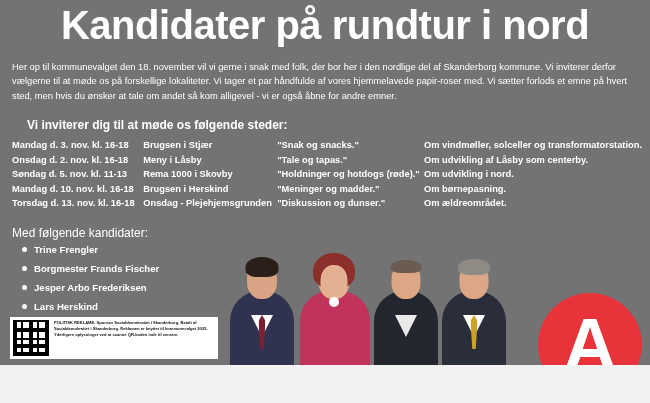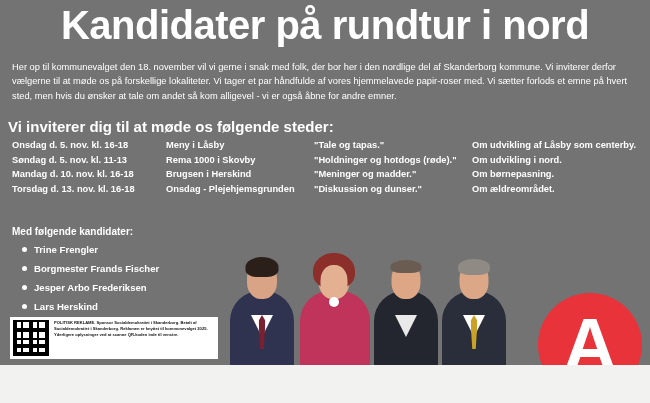--- a/index.html
+++ b/index.html
@@ -41,24 +41,24 @@
     left: 12px;
     width: 626px;
     color: #ffffff;
     font-size: 9.3px;
     line-height: 1.55;
     font-weight: 500;
   }
   .invite-line {
     position: absolute;
     top: 118px;
-    left: 8px;
+    left: 27px;
     width: 500px;
     color: #ffffff;
-    font-size: 15px;
+    font-size: 12px;
     font-weight: 600;
   }
   
   .schedule {
     position: absolute;
     top: 140px;
     left: 12px;
     width: 630px;
     color: #ffffff;
     font-size: 9.3px;
@@ -74,22 +74,22 @@
   .col-where { width: 148px; }
   .col-topic { width: 158px; }
   .col-about { width: 170px; }
 
   
   .cand-heading {
     position: absolute;
     top: 226px;
     left: 12px;
     color: #ffffff;
-    font-size: 10px;
-    font-weight: bold;
+    font-size: 12px;
+    font-weight: normal;
   }
   .cand-list {
     position: absolute;
     top: 244px;
     left: 22px;
     margin: 0;
     padding: 0;
     list-style: none;
     color: #ffffff;
     font-size: 9.6px;
@@ -257,21 +257,27 @@
 
   <div class="headline">Kandidater på rundtur i nord</div>
 
   <div class="intro">Her op til kommunevalget den 18. november vil vi gerne i snak med folk, der bor her i den nordlige del af Skanderborg kommune. Vi inviterer derfor vælgerne til at møde os på forskellige lokaliteter. Vi tager et par håndfulde af vores hjemmelavede papir-roser med. Vi sætter forlods et emne på hvert sted, men hvis du ønsker at tale om andet så kom alligevel - vi er også åbne for andre emner.</div>
 
   <div class="invite-line">Vi inviterer dig til at møde os følgende steder:</div>
 
   <table class="schedule">
     <tbody>
       <tr>
-        <td class="col-when">Onsdag d. 5. nov. kl. 16-18</td>
+        <td class="col-when">Mandag d. 3. nov. kl. 16-18</td>
+        <td class="col-where">Brugsen i Stjær</td>
+        <td class="col-topic">"Snak og snacks."</td>
+        <td class="col-about">Om vindmøller, solceller og transformatorstation.</td>
+      </tr>
+      <tr>
+        <td class="col-when">Onsdag d. 2. nov. kl. 16-18</td>
         <td class="col-where">Meny i Låsby</td>
         <td class="col-topic">"Tale og tapas."</td>
         <td class="col-about">Om udvikling af Låsby som centerby.</td>
       </tr>
       <tr>
         <td class="col-when">Søndag d. 5. nov. kl. 11-13</td>
         <td class="col-where">Rema 1000 i Skovby</td>
         <td class="col-topic">"Holdninger og hotdogs (røde)."</td>
         <td class="col-about">Om udvikling i nord.</td>
       </tr>

